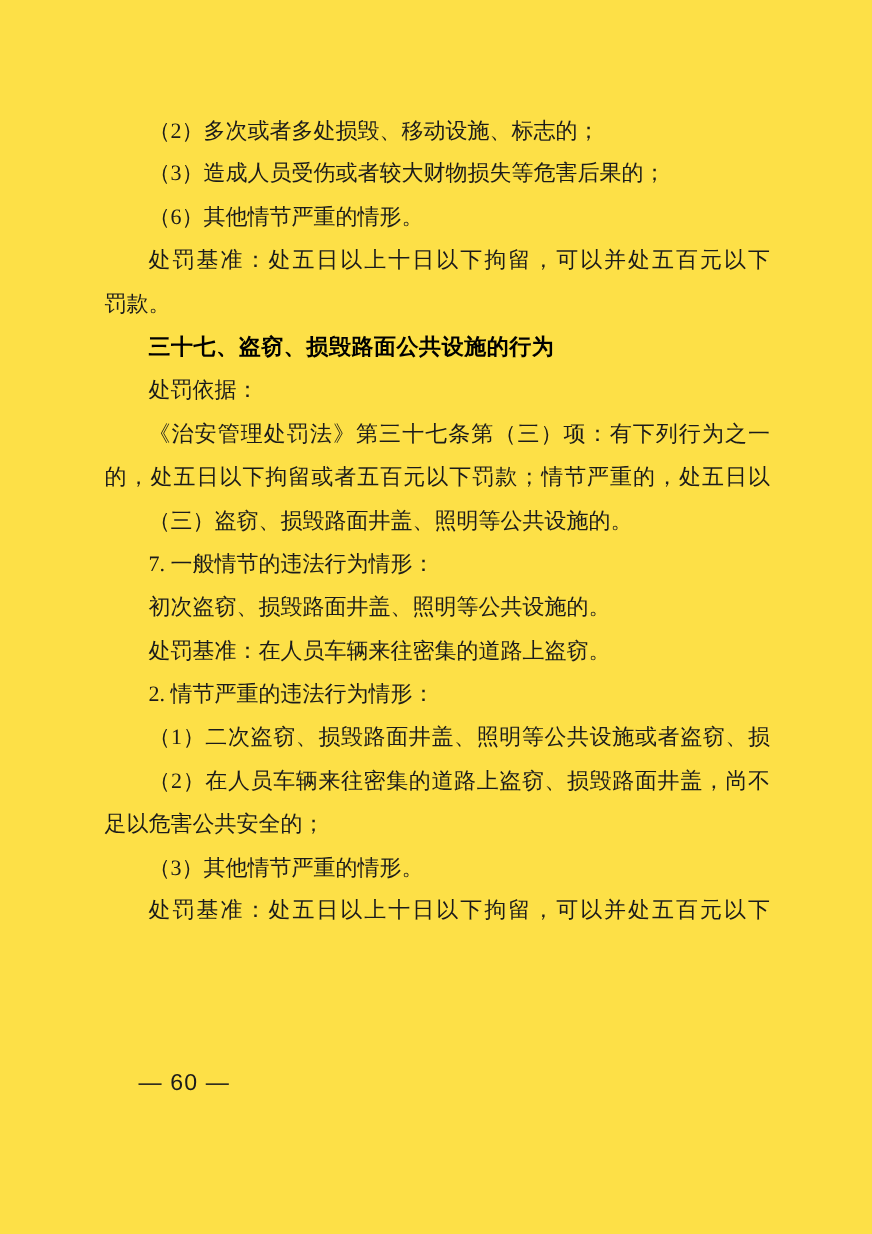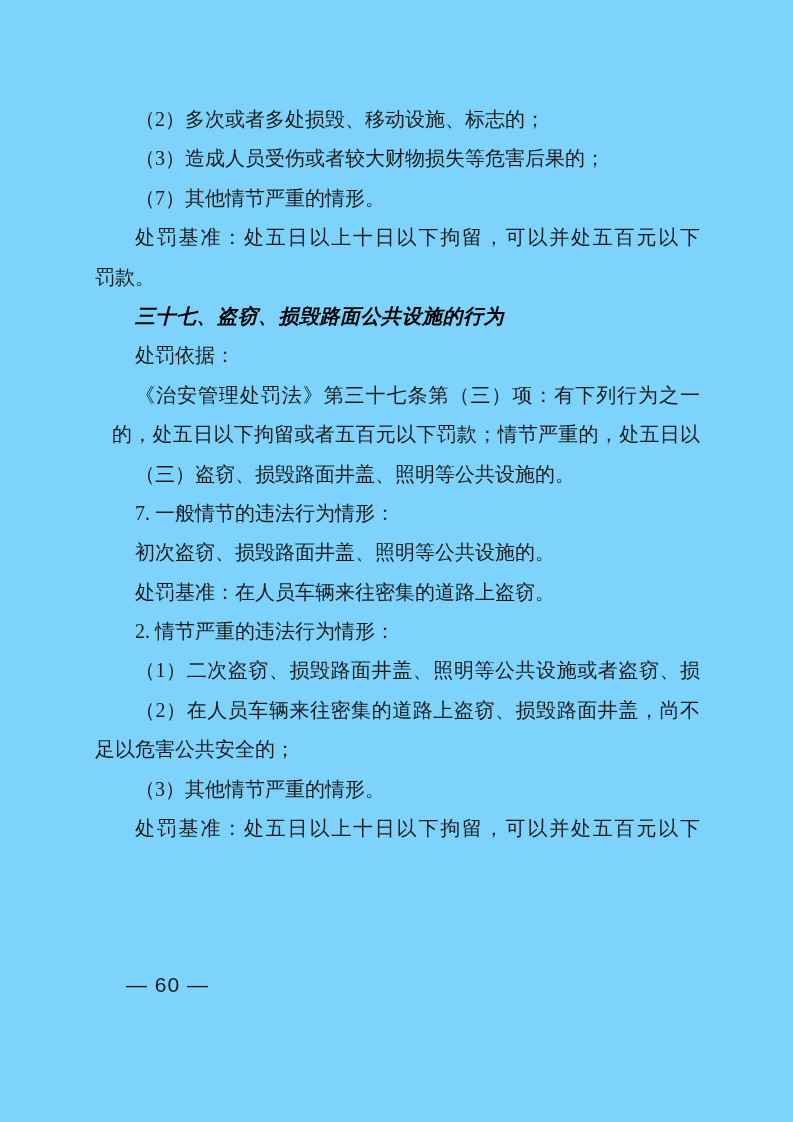--- a/index.html
+++ b/index.html
@@ -4,21 +4,21 @@
 <style>
   html, body {
     margin: 0;
     padding: 0;
     background: #ffffff;
   }
   .page {
     position: relative;
     width: 793px;
     height: 1122px;
-    background: #7dd3fc;
+    background: #fde047;
     overflow: hidden;
     font-family: "Liberation Serif", "DejaVu Serif", serif;
   }
   .doc-body {
     position: absolute;
     left: 95px;
     top: 100px;
     width: 605px;
   }
   .ln {
@@ -32,55 +32,53 @@
   }
   .ln-indent {
     text-indent: 2em;
   }
   .ln-plain {
     text-indent: 0;
   }
   .ln-fill {
     text-align: justify;
     text-align-last: justify;
-    margin-left: 17px;
   }
   .ln-indent-fill {
     text-indent: 2em;
     text-align: justify;
     text-align-last: justify;
   }
   .ln-heading {
     text-indent: 2em;
     font-family: "Liberation Sans", "DejaVu Sans", sans-serif;
     font-weight: bold;
     color: #000000;
     letter-spacing: 0.5px;
-    font-style: italic;
   }
   .page-footer {
     position: absolute;
     left: 126px;
     top: 968px;
     height: 34px;
     line-height: 34px;
     font-family: Liberation Sans, sans-serif;
     font-size: 21px;
     color: #1b1b1b;
     letter-spacing: 1px;
   }
 </style>
 </head>
 <body>
 
 <div class="page">
   <div class="doc-body">
       <div class="ln ln-indent">（2）多次或者多处损毁、移动设施、标志的；</div>
       <div class="ln ln-indent">（3）造成人员受伤或者较大财物损失等危害后果的；</div>
-      <div class="ln ln-indent">（7）其他情节严重的情形。</div>
+      <div class="ln ln-indent">（6）其他情节严重的情形。</div>
       <div class="ln ln-indent-fill">处罚基准：处五日以上十日以下拘留，可以并处五百元以下</div>
       <div class="ln ln-plain">罚款。</div>
       <div class="ln ln-heading">三十七、盗窃、损毁路面公共设施的行为</div>
       <div class="ln ln-indent">处罚依据：</div>
       <div class="ln ln-indent-fill">《治安管理处罚法》第三十七条第（三）项：有下列行为之一</div>
       <div class="ln ln-fill">的，处五日以下拘留或者五百元以下罚款；情节严重的，处五日以</div>
       <div class="ln ln-indent">（三）盗窃、损毁路面井盖、照明等公共设施的。</div>
       <div class="ln ln-indent">7. 一般情节的违法行为情形：</div>
       <div class="ln ln-indent">初次盗窃、损毁路面井盖、照明等公共设施的。</div>
       <div class="ln ln-indent">处罚基准：在人员车辆来往密集的道路上盗窃。</div>

